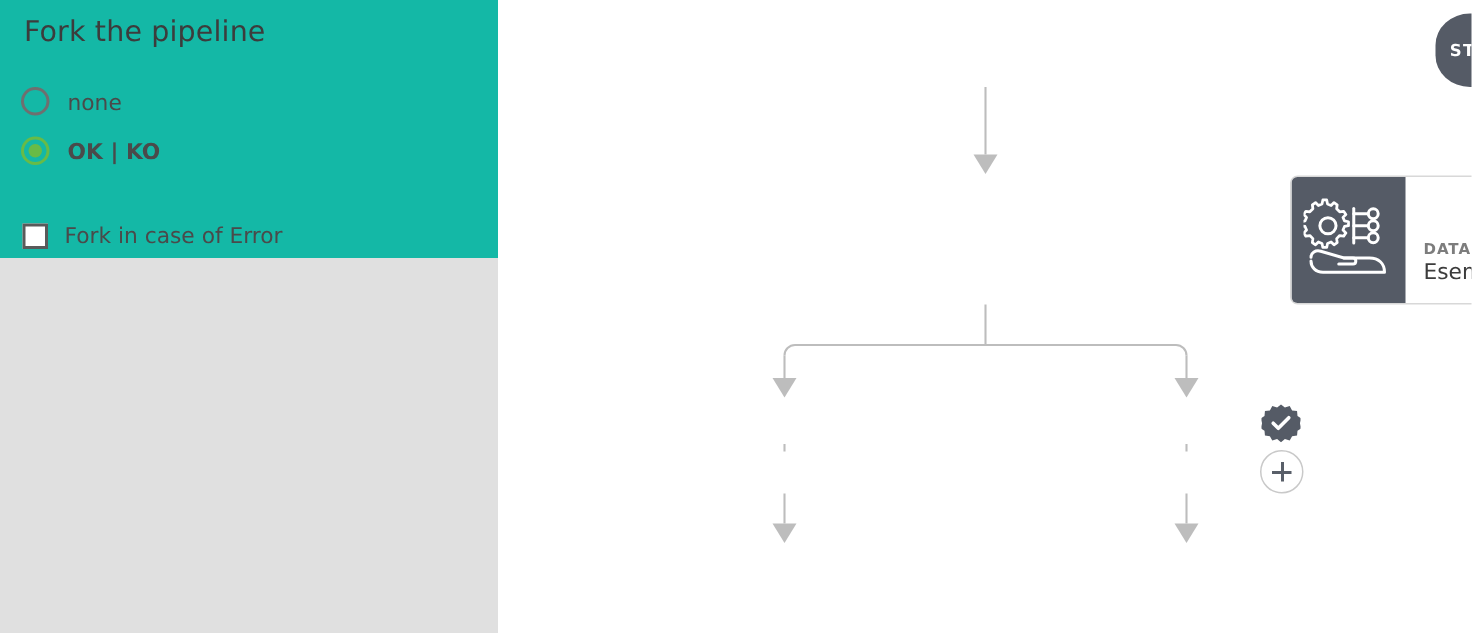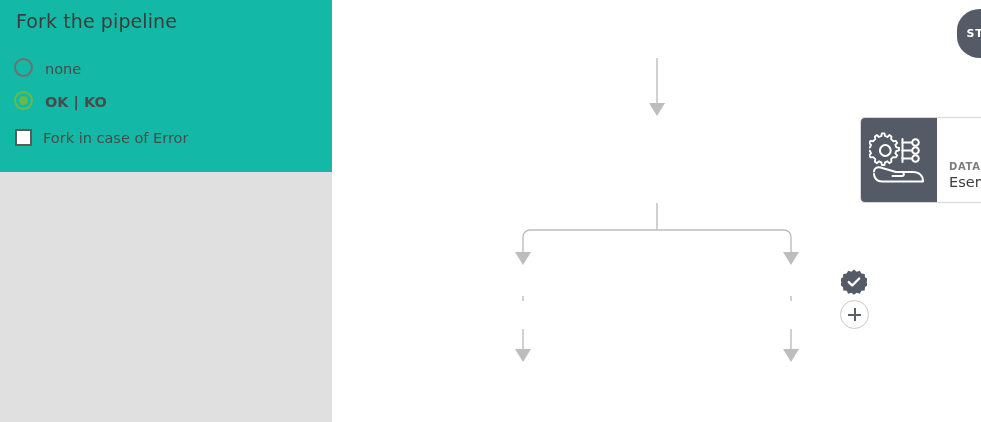--- a/index.html
+++ b/index.html
@@ -44,21 +44,21 @@
 
   .option-row {
     position: absolute;
     left: 14px;
     display: flex;
     align-items: flex-end;
     height: 22px;
   }
   .option-row.r1 { top: 55px; }
   .option-row.r2 { top: 88px; font-weight: bold; }
-  .option-row.cb { top: 124px; }
+  .option-row.cb { top: 144px; }
 
   .radio-outer {
     width: 19px;
     height: 19px;
     border-radius: 50%;
     border: 2px solid #6f6f6f;
     box-sizing: border-box;
     flex: 0 0 auto;
   }
   .radio-outer.checked {

